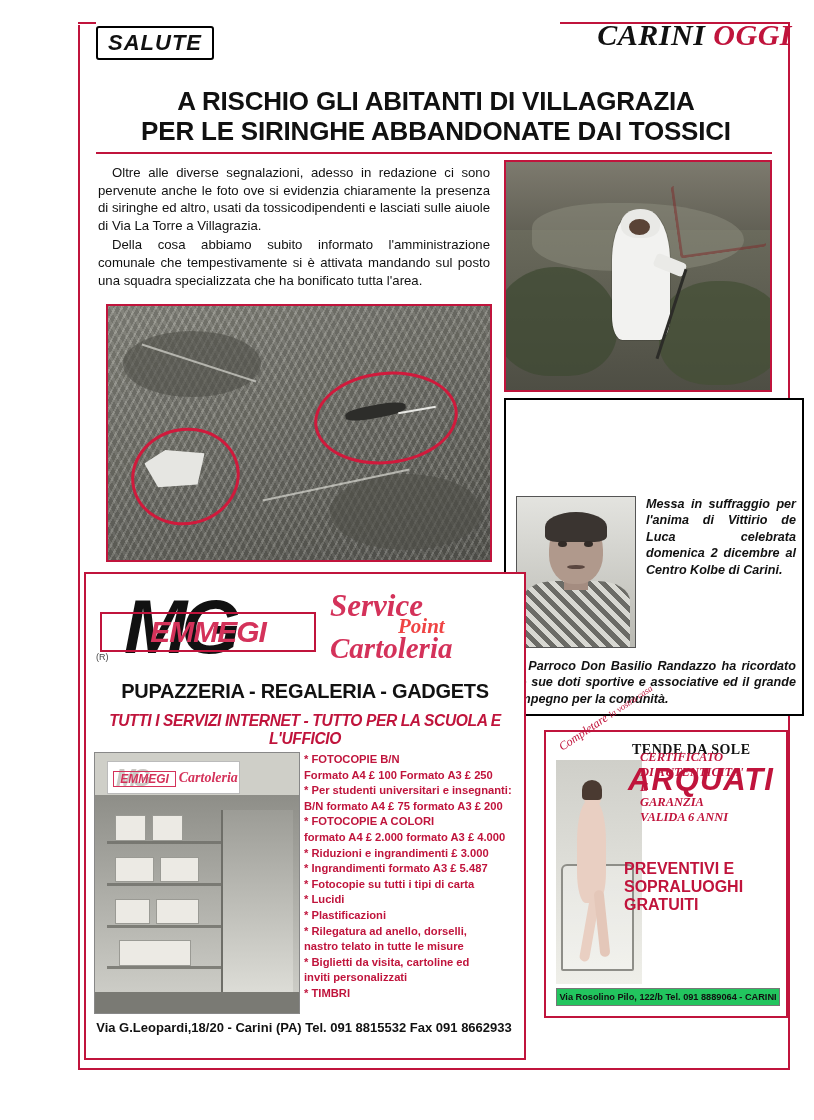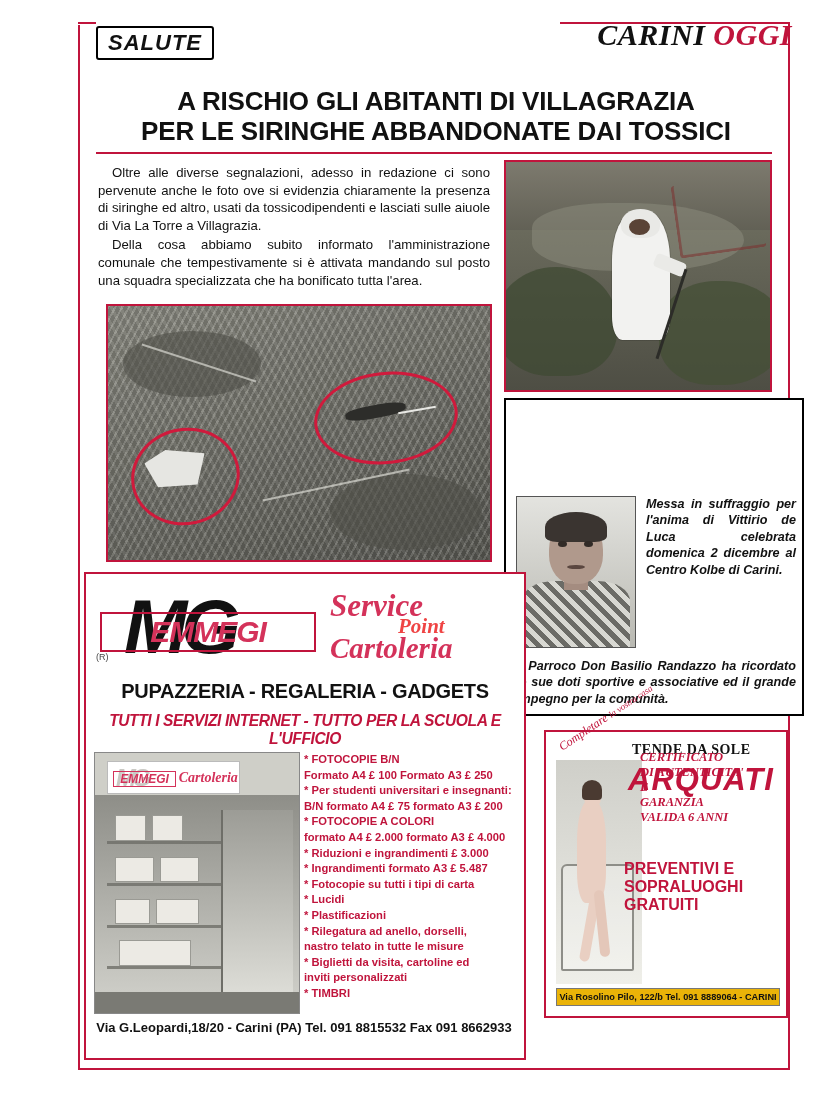--- a/index.html
+++ b/index.html
@@ -330,21 +330,21 @@
     background:#e9cfc2;transform:rotate(10deg);border-radius:6px;
   }
   .arq-photo .leg2{
     position:absolute;left:48%;top:58%;width:12%;height:30%;
     background:#e4c7b9;transform:rotate(-6deg);border-radius:6px;
   }
   .arq-addr{
     position:absolute;left:556px;top:988px;width:224px;height:18px;
     border:1px solid #777;box-sizing:border-box;
     display:flex;align-items:center;justify-content:center;
-    font-size:9.2px;font-weight:bold;color:#111;background:#eab308;
+    font-size:9.2px;font-weight:bold;color:#111;background:#22c55e;
   }
 </style>
 </head>
 <body>
 
 <div class="page">
 
   <div class="masthead">
     <span>CARINI</span>
     <span class="accent">OGGI</span>

